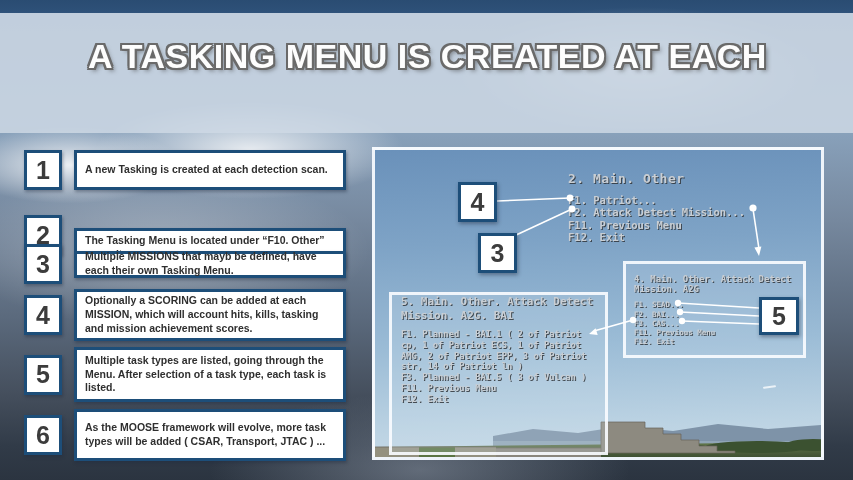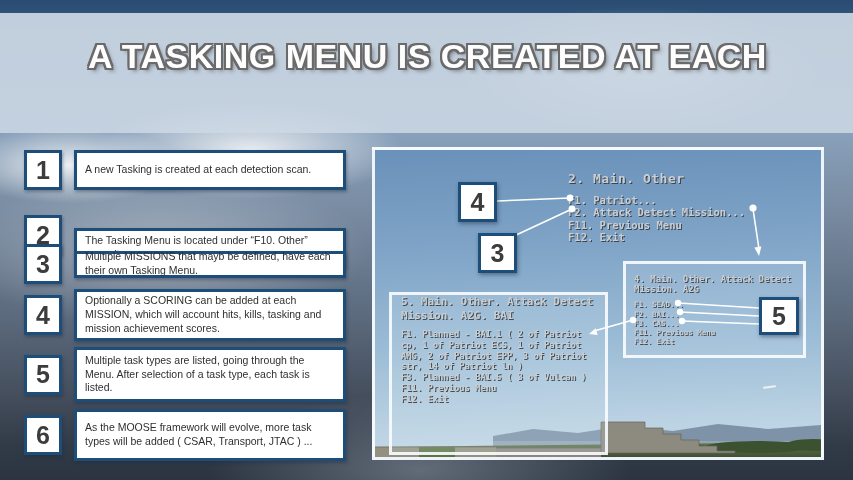--- a/index.html
+++ b/index.html
@@ -37,21 +37,21 @@
   .step { position:absolute; left:24px; display:flex; align-items:center; }
   .badge {
     width:38px; height:40px; flex:0 0 38px; background:#ffffff;
     border:3px solid #1d4e79; display:flex; align-items:center; justify-content:center;
     font-size:25px; font-weight:bold; color:#3c3c3c;
     box-shadow:1px 2px 3px rgba(30,40,60,.4);
   }
   .step-box {
     margin-left:12px; width:272px; background:#ffffff; border:3px solid #1d4e79;
     display:flex; align-items:center; padding:4px 8px;
-    font-size:10.5px; font-weight:normal; line-height:1.33; color:#2f2f2f;
+    font-size:10.5px; font-weight:bold; line-height:1.33; color:#2f2f2f;
     box-shadow:1px 2px 3px rgba(30,40,60,.4);
   }
 
   
   .panel {
     position:absolute; left:372px; top:147px; width:452px; height:313px;
     border:3px solid rgba(250,252,255,.92);
     background:linear-gradient(178deg, #6a91ba 0%, #7ea3c6 30%, #9bbcd6 62%, #bcd3e3 88%, #c9dae7 100%);
   }
   .terrain { position:absolute; left:0; bottom:0; width:446px; height:46px; display:block; }

